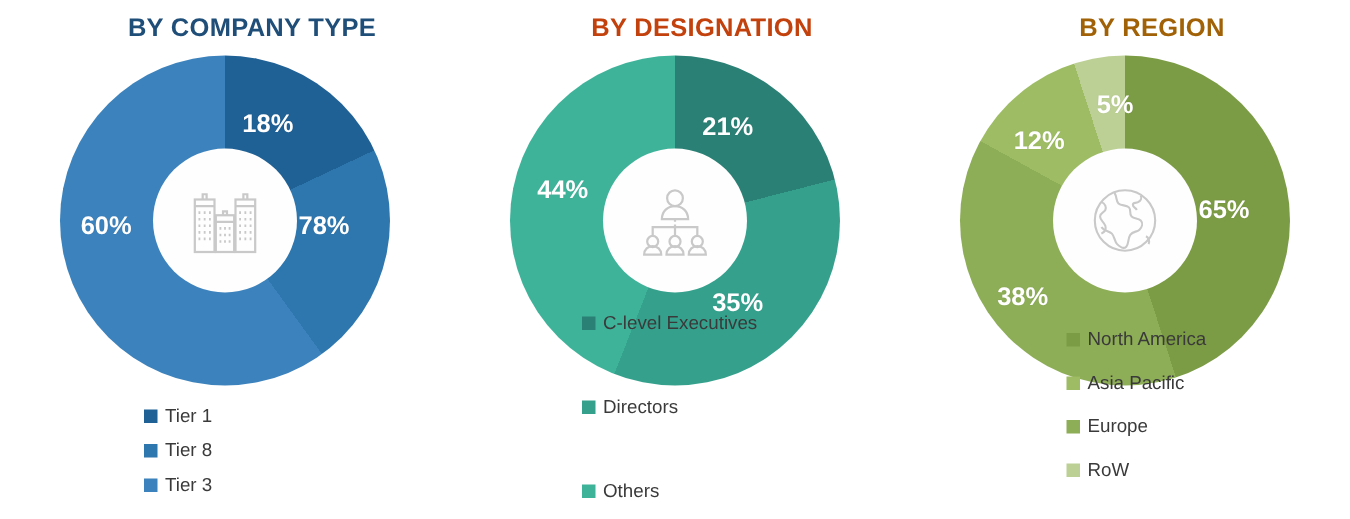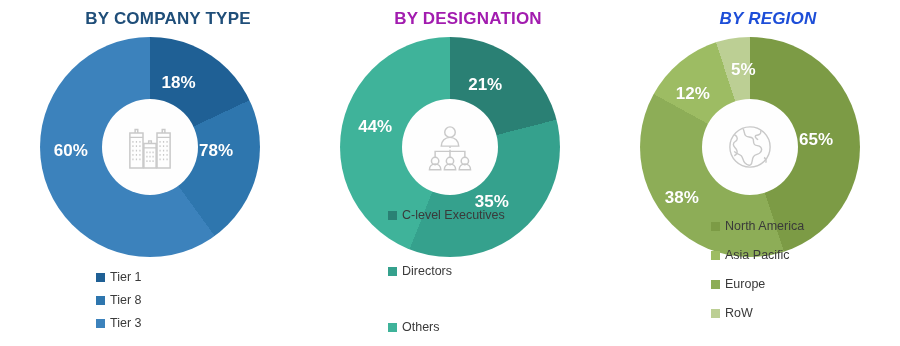--- a/index.html
+++ b/index.html
@@ -173,21 +173,21 @@
           <span class="lg-label">Tier 8</span>
         </div>
         <div class="legend-item">
           <span class="swatch" style="background: rgb(60, 130, 188);"></span>
           <span class="lg-label">Tier 3</span>
         </div>
       </div>
   </div>
 
   <div class="panel" id="panel-designation">
-    <div class="panel-title" style="color: #a21caf;">BY DESIGNATION</div>
+    <div class="panel-title" style="color: #c2410c;">BY DESIGNATION</div>
 
     <div class="donut-wrap">
       <div class="donut" id="donut-1" style="background: conic-gradient(rgb(42, 128, 116) 0deg, rgb(42, 128, 116) 75.6deg, rgb(53, 161, 141) 75.6deg, rgb(53, 161, 141) 201.6deg, rgb(63, 179, 154) 201.6deg, rgb(63, 179, 154) 360deg);"></div>
       <div class="donut-hole">
         <svg class="hole-icon" viewBox="0 0 64 64" fill="none" stroke="#c9c9c9" stroke-width="1.7">
           <circle cx="32" cy="15" r="6"></circle>
           <path d="M22 31 c0-6 4.5-10 10-10 s10 4 10 10 z"></path>
           <path d="M32 31 v6" stroke-dasharray="2 2"></path>
           <path d="M15 44 v-7 h34 v7"></path>
           <path d="M32 37 v7"></path>
@@ -214,21 +214,21 @@
           <span class="lg-label">Directors</span>
         </div>
         <div class="legend-item">
           <span class="swatch" style="background: rgb(63, 179, 154);"></span>
           <span class="lg-label">Others</span>
         </div>
       </div>
   </div>
 
   <div class="panel" id="panel-region">
-    <div class="panel-title" style="color: #1d4ed8; font-style: italic;">BY REGION</div>
+    <div class="panel-title" style="color: #a16207;">BY REGION</div>
 
     <div class="donut-wrap">
       <div class="donut" id="donut-2" style="background: conic-gradient(rgb(124, 155, 69) 0deg, rgb(124, 155, 69) 162deg, rgb(141, 173, 87) 162deg, rgb(141, 173, 87) 298.8deg, rgb(157, 188, 99) 298.8deg, rgb(157, 188, 99) 342deg, rgb(188, 207, 148) 342deg, rgb(188, 207, 148) 360deg);"></div>
       <div class="donut-hole">
         <svg class="hole-icon" viewBox="0 0 64 64" fill="none" stroke="#c9c9c9" stroke-width="1.6">
           <circle cx="32" cy="32" r="23"></circle>
           <path d="M14 18 c3 1 4 4 3 6 c-1 2 -4 2 -4 5 c0 3 3 4 4 7 c1 3 -1 5 -3 6"></path>
           <path d="M24 11 c2 3 1 6 3 8 c2 2 6 1 8 3 c2 2 0 5 2 7 c2 2 5 1 7 3 c2 2 1 5 -1 7 c-2 2 -5 1 -7 4 c-2 3 -1 7 -3 9 c-2 2 -5 0 -7 -2 c-2 -2 -2 -6 -4 -8 c-2 -2 -6 -2 -8 -5"></path>
           <path d="M44 13 c1 2 0 4 -2 5 c-2 1 -4 0 -4 2 c0 2 2 2 3 4"></path>
           <path d="M48 44 c2 1 3 4 2 6"></path>

